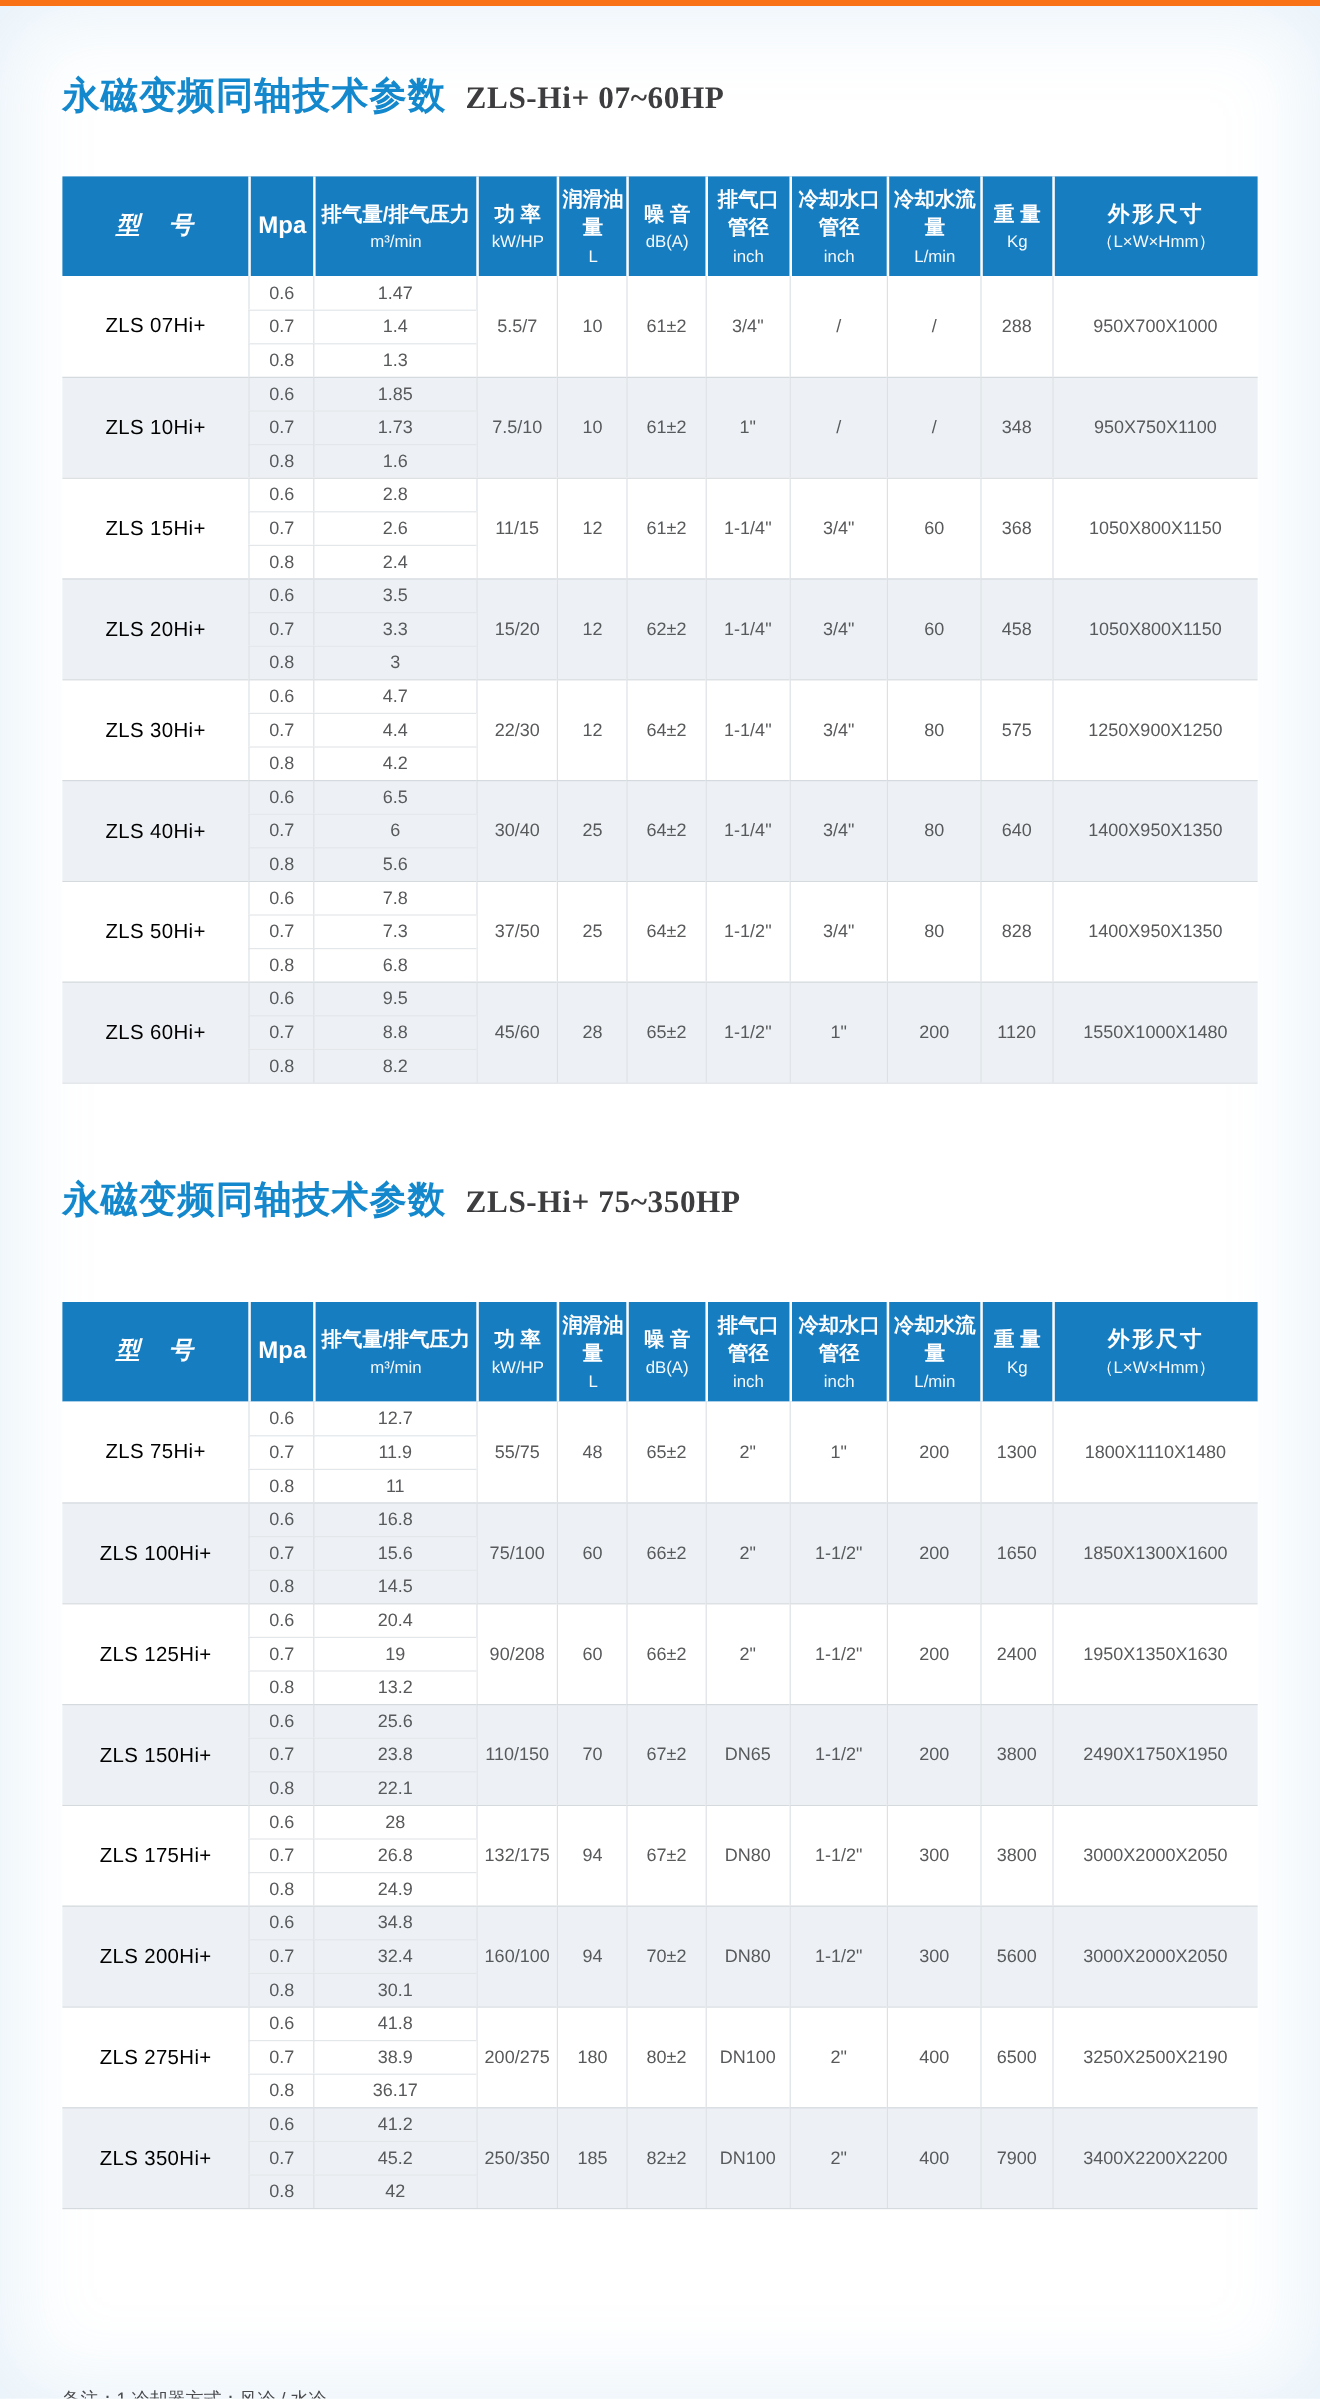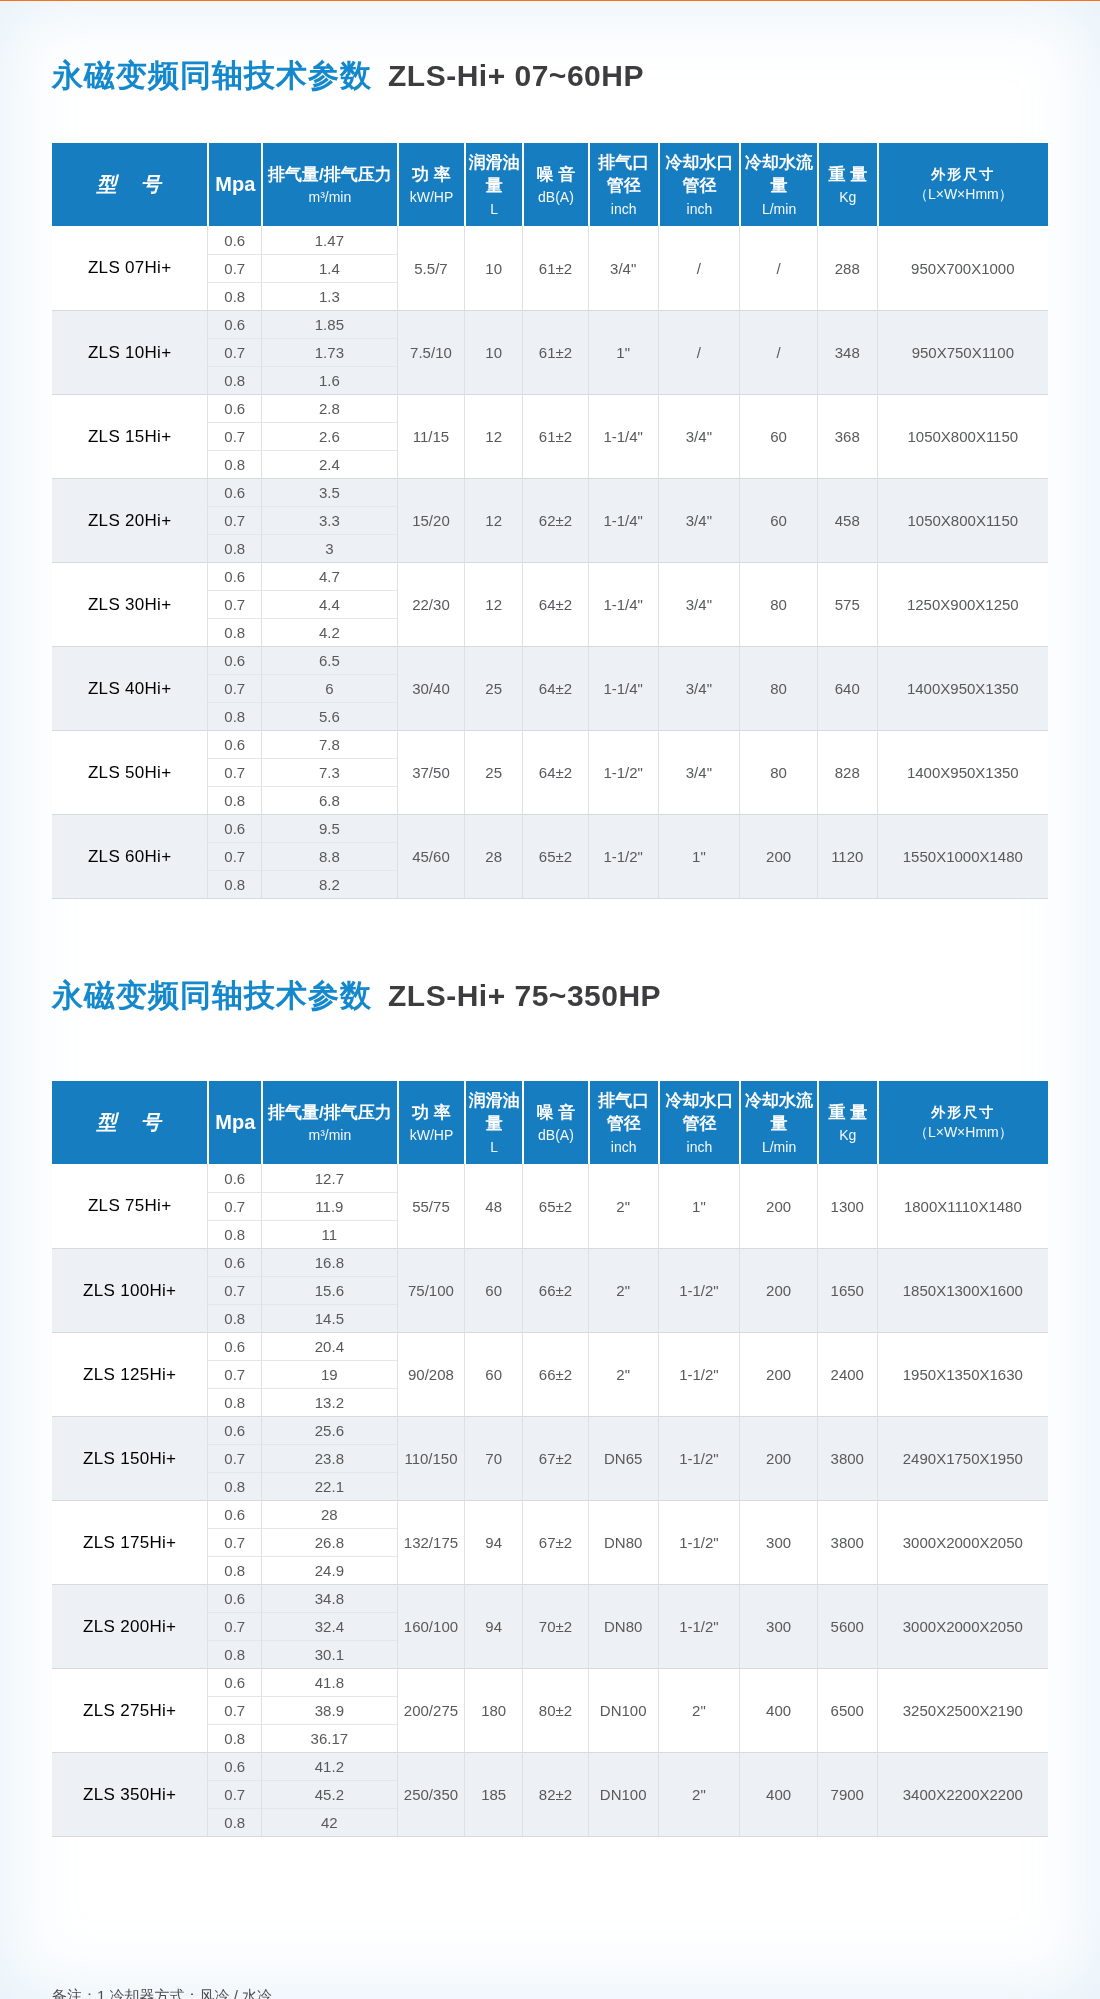--- a/index.html
+++ b/index.html
@@ -4,33 +4,33 @@
 <style>
   * { margin: 0; padding: 0; box-sizing: border-box; }
   html, body { background: #ffffff; }
   body {
     font-family: "Liberation Sans", "DejaVu Sans", sans-serif;
     display: flex; justify-content: center;
   }
   .page {
     width: 1100px; height: 1999px; background: #ffffff;
     box-shadow: inset 0 0 70px 8px rgba(141,192,228,0.22);
-    border-top: 1px solid #f97316;
+    border-top: 5px solid #f97316;
     padding: 54px 52px 0 52px;
     overflow: hidden;
   }
   .section-title {
     display: flex; align-items: baseline; gap: 16px;
     margin-bottom: 46px;
   }
   .title-zh {
     color: #1488cc; font-size: 31px; font-weight: 800; letter-spacing: 1px;
   }
   .title-range {
-    color: #3d3d3f; font-size: 30px; font-weight: 700; letter-spacing: 0.5px;
+    color: #3d3d3f; font-size: 26px; font-weight: 700; letter-spacing: 0.5px; font-family: Liberation Serif, serif;
   }
   .section-2 { margin-top: 76px; }
   .section-2 .section-title { margin-bottom: 64px; }
 
   .table-wrap { border-bottom: 1px solid #d5dade; }
   table.spec-table {
     width: 100%; border-collapse: separate; border-spacing: 0;
     table-layout: fixed;
   }
   col.c-model  { width: 15.6%; }
@@ -47,21 +47,21 @@
 
   thead th {
     background: #177dc1; color: #ffffff; height: 83px;
     vertical-align: middle; text-align: center; padding: 0 2px;
     font-weight: 400;
   }
   thead th + th { border-left: 2px solid #ffffff; }
   .hl { font-size: 17px; font-weight: 700; line-height: 1.35; }
   thead th:nth-child(1) .hl { font-size: 20px; letter-spacing: 2px; font-style: italic; }
   thead th:nth-child(2) .hl { font-size: 20px; }
-  thead th:nth-child(11) .hl { font-size: 14px; letter-spacing: 2px; }
+  thead th:nth-child(11) .hl { font-size: 18px; letter-spacing: 2px; }
   .hu { font-size: 14px; font-weight: 400; color: rgba(255,255,255,0.96); margin-top: 3px; }
 
   tbody td {
     text-align: center; vertical-align: middle;
     height: 28px; padding: 0 2px;
     font-size: 15px; color: #58595b;
     border-left: 1px solid #dde1e5;
     background: #ffffff;
   }
   tbody td.model-cell {

